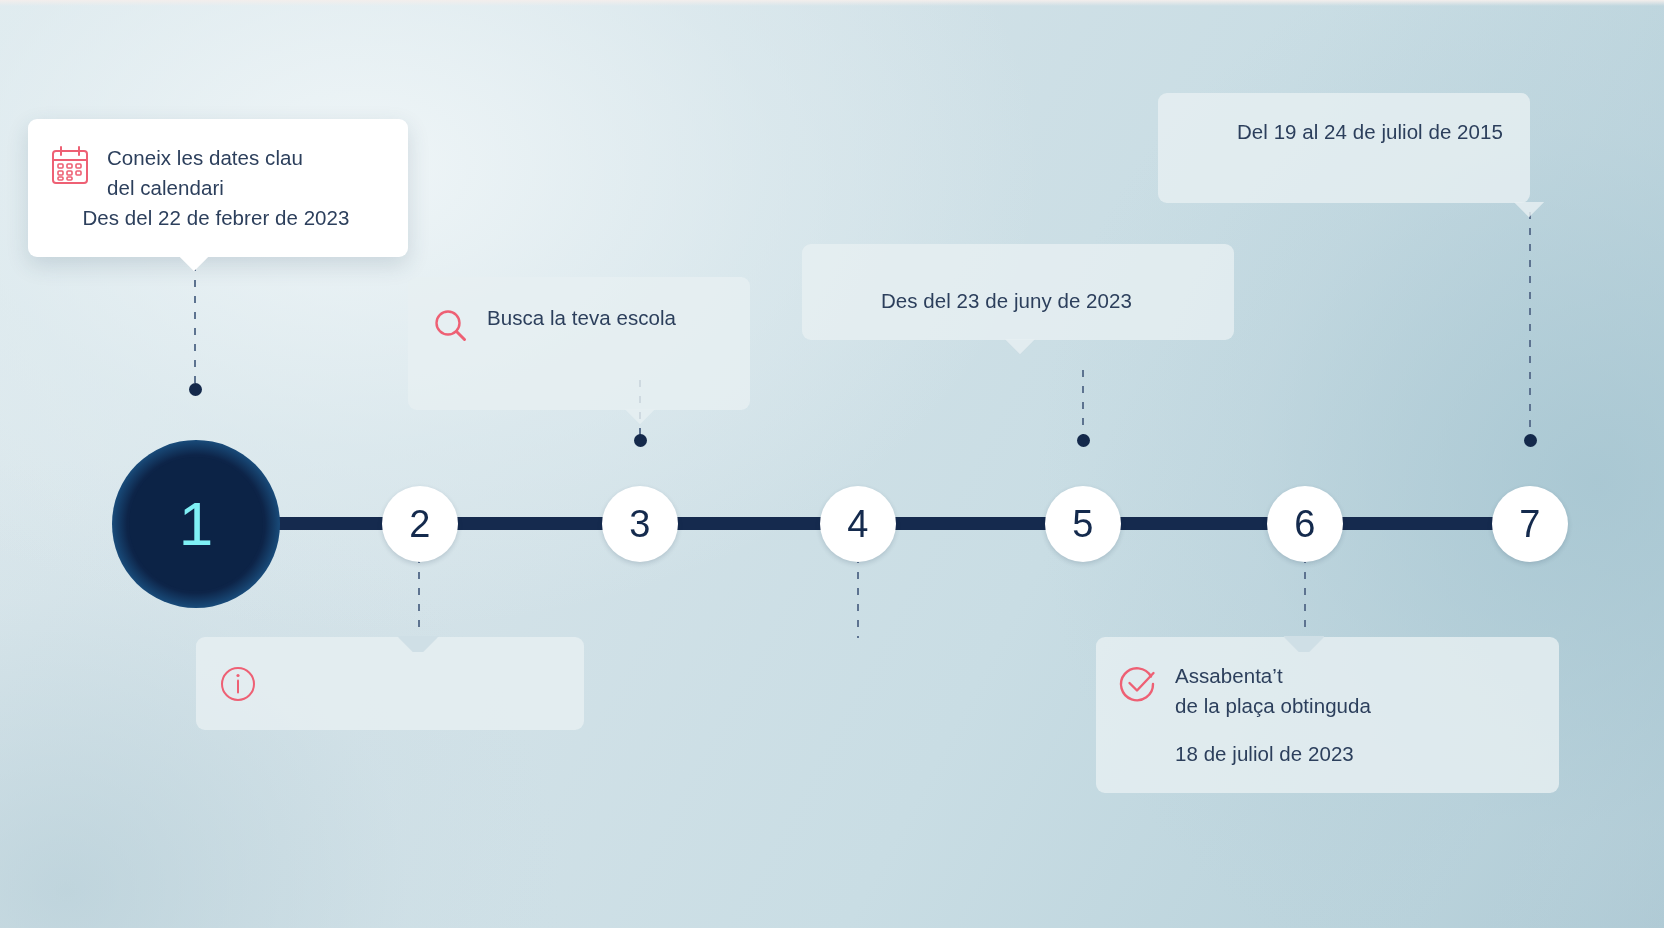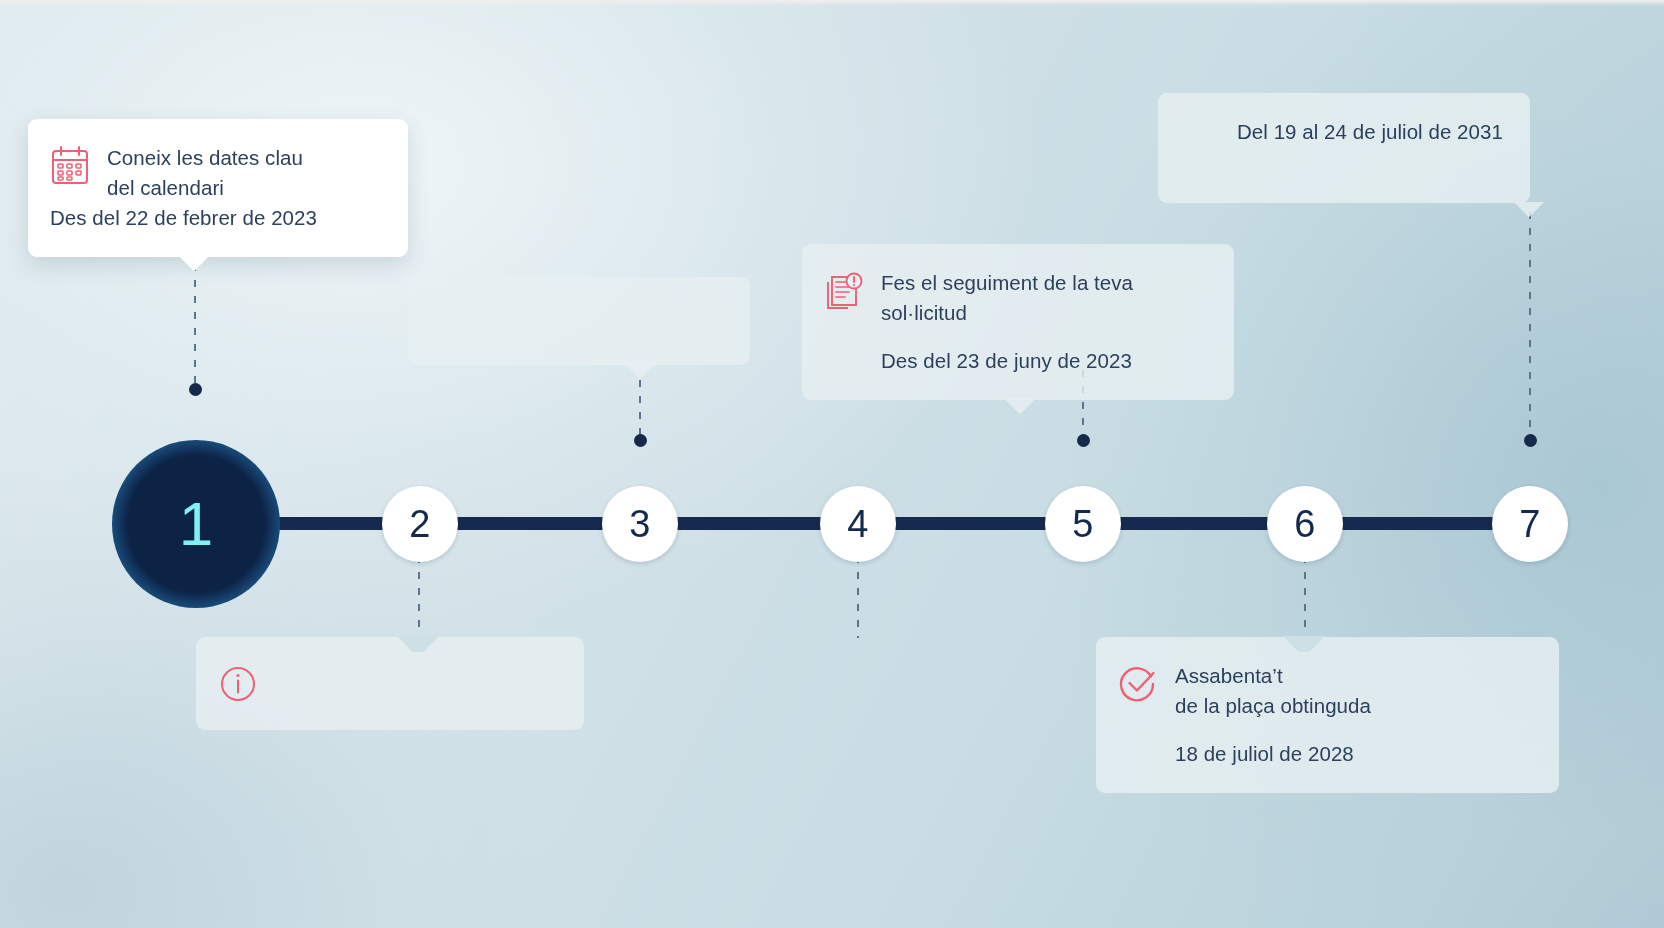--- a/index.html
+++ b/index.html
@@ -179,21 +179,21 @@
     font-size: 20.5px;
     line-height: 1.47;
     color: #2c3f5c;
     letter-spacing: 0.05px;
     white-space: pre-line;
   }
   .card-date.spaced { margin-top: 18px; }
   .card-date.tight  { margin-top: 0; }
   
   .indented { margin-left: 57px; }
-  .full-wide { margin-left: 0; }
+  .full-wide { margin-left: 0; text-align: center; }
 </style>
 </head>
 <body>
 
 <div id="stage">
 
   <div class="axis-bar" style="left:258px; top:517px; width:200px;"></div>
   <div class="axis-bar" style="left:392px; top:517px; width:276px;"></div>
   <div class="axis-bar" style="left:612px; top:517px; width:274px;"></div>
   <div class="axis-bar" style="left:830px; top:517px; width:281px;"></div>
@@ -280,65 +280,60 @@
           <circle cx="20" cy="22" r="16"></circle>
           <circle cx="20" cy="13.5" r="1.6" fill="#ee6074" stroke="none"></circle>
           <path d="M20 18.5v12" stroke-linecap="round"></path>
         </svg>
       </span>
     </div>
     <div class="card-date indented tight"></div>
   </div>
 
   <div class="card" style="left:408px; top:277px; width:342px; padding-top:26px; padding-bottom:62px;">
+    <div class="card-row">
+      <span class="card-icon">
+        <svg viewBox="0 0 40 44" fill="none" stroke="#ee6074" stroke-width="2.4">
+          <circle cx="18" cy="19" r="11.5"></circle>
+          <path d="M26.5 27.5l8 8" stroke-linecap="round" stroke-width="3"></path>
+        </svg>
+      </span>
+      <span class="card-text">Busca la teva escola</span>
+    </div>
     <div class="card-date indented tight"></div>
     <span class="tail down ghost" style="left:210px;">
         <i></i>
       </span>
   </div>
 
 
   <div class="card" style="left:802px; top:244px; width:432px;">
-    <div class="card-row">
-      <span class="card-icon">
-        <svg viewBox="0 0 40 44" fill="none" stroke="#ee6074" stroke-width="1.9">
-          <path d="M8 8h17l7 7v21H8z"></path>
-          <path d="M12 13h10M12 18h13M12 23h13M12 28h9" stroke-width="1.7" stroke-linecap="round"></path>
-          <path d="M4 13v26h20"></path>
-          <circle cx="30" cy="12" r="7.5" fill="#e9f0f3"></circle>
-          <path d="M30 8v5" stroke-linecap="round"></path>
-          <circle cx="30" cy="16" r="1.1" fill="#ee6074" stroke="none"></circle>
-        </svg>
-      </span>
-      <span class="card-text">Fes el seguiment de la teva
-sol·licitud</span>
-    </div>
     <div class="card-date indented spaced">Des del 23 de juny de 2023</div>
     <span class="tail down ghost" style="left:196px;">
         <i></i>
       </span>
   </div>
 
   <div class="card" style="left:1096px; top:637px; width:463px;">
     <span class="tail up" style="left:186px; background:transparent;">
       <i style="background:#cfdfe6;"></i>
     </span>
     <div class="card-row">
       <span class="card-icon">
         <svg viewBox="0 0 40 44" fill="none" stroke="#ee6074" stroke-width="2.4">
           <path d="M33 14.5A16 16 0 1 0 35 22" stroke-linecap="round"></path>
           <path d="M11.5 21l7.5 7.5L35.5 11" stroke-linecap="round" stroke-linejoin="round"></path>
         </svg>
       </span>
       <span class="card-text">Assabenta’t
 de la plaça obtinguda</span>
     </div>
-    <div class="card-date indented spaced">18 de juliol de 2028</div>
+    <div class="card-date indented spaced">18 de juliol de 2023</div>
   </div>
 
   <div class="card" style="left:1158px; top:93px; width:372px; padding-bottom:56px;">
-    <div class="card-date indented tight">Del 19 al 24 de juliol de 2031</div>
+    <div class="card-date indented tight">Del 19 al 24 de juliol de 2015</div>
     <span class="tail down ghost" style="left:349px;">
         <i></i>
       </span>
   </div>
 
 </div>
 
 </body></html>

